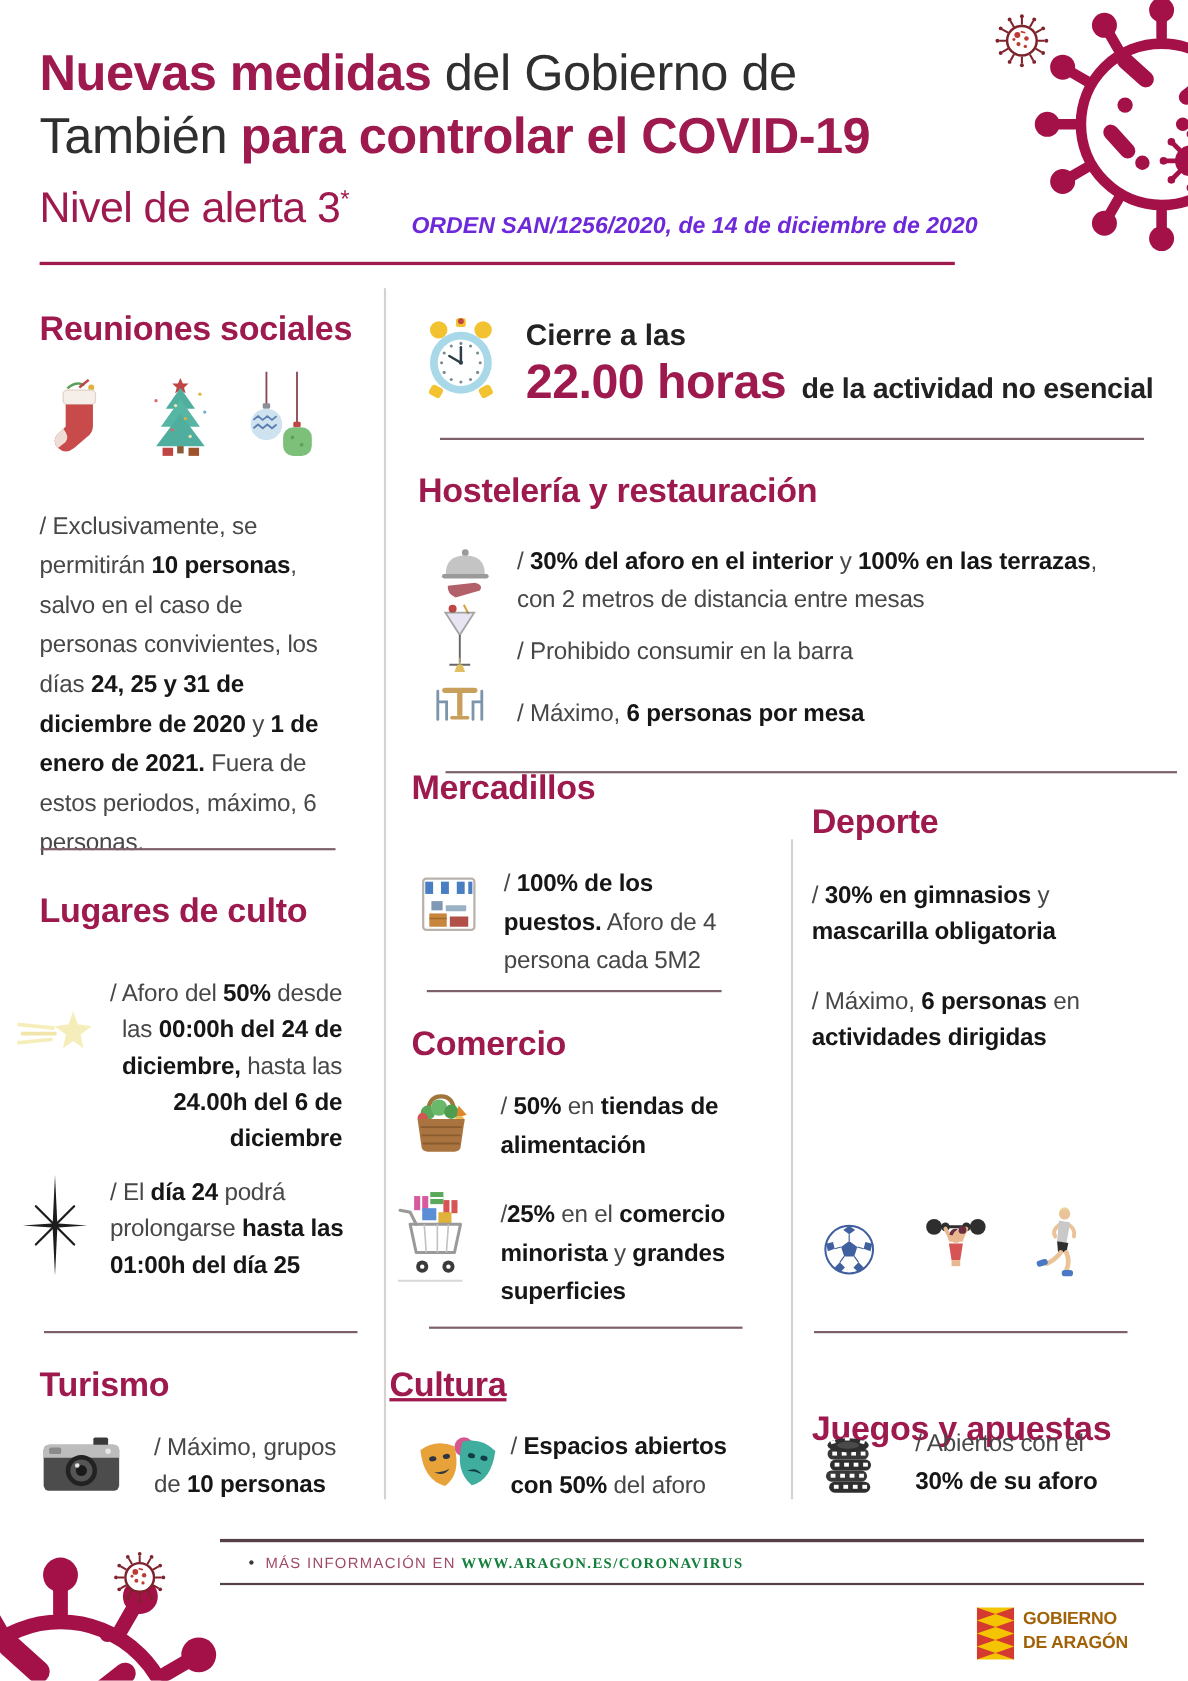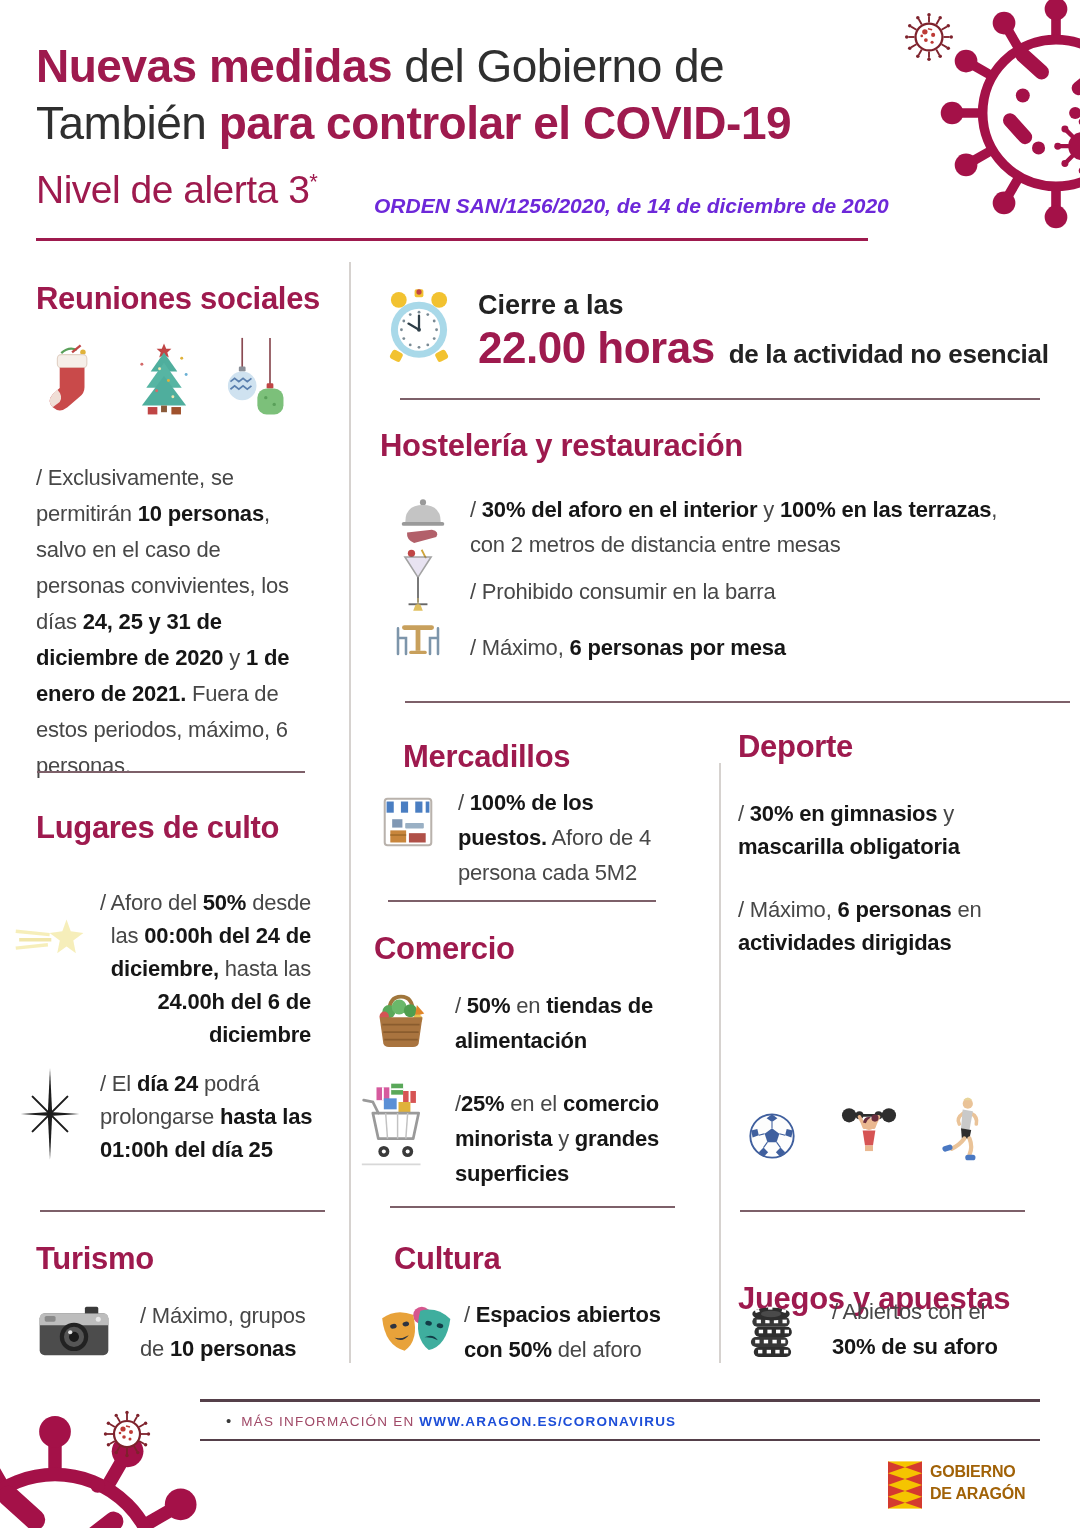--- a/index.html
+++ b/index.html
@@ -4,21 +4,21 @@
 <style>
   * { box-sizing: border-box; margin: 0; padding: 0; }
   :root{
     --accent:#9e1a4e; --virus:#a41148; --body-text:#474747; --bold-text:#161616;
     --divider:#7d6069; --column-line:#d6d2cf; --footer-line:#55404a;
     --clock-blue:#a9d9e9; --bell-yellow:#f2c230;
   }
   html,body{ background:#ffffff; }
   .page{
     position:relative; width:1080px; height:1528px; background:#ffffff;
-    overflow:hidden; font-family:"Liberation Sans","DejaVu Sans",sans-serif;
+    overflow:hidden; font-family:"Liberation Sans","DejaVu Sans",sans-serif;border-radius:11px;
   }
   .abs{ position:absolute; }
   .b{ font-weight:bold; color:var(--bold-text); }
   .title-line{ font-size:46px; line-height:57px; color:#2f2f2f; letter-spacing:-0.5px; white-space:nowrap; }
   .title-line .b{ color:var(--accent); }
   .alert-level{ font-size:39px; color:var(--accent); letter-spacing:-0.5px; }
   .alert-level sup{ font-size:22px; }
   .orden{ font-size:21px; font-style:italic; font-weight:bold; color:#6d28d9; }
   .sec-title{ font-size:31px; font-weight:bold; color:var(--accent); letter-spacing:-0.3px; white-space:nowrap; }
   .body-text{ font-size:22px; line-height:35px; color:var(--body-text); letter-spacing:-0.2px; }
@@ -27,21 +27,21 @@
   .hline{ position:absolute; height:2px; background:var(--divider); }
   .vline{ position:absolute; width:2px; background:var(--column-line); }
   .title-rule{ position:absolute; height:3px; background:var(--accent); }
   .virus{ color:var(--virus); }
   .closure-line1{ font-size:27px; font-weight:bold; color:#222222; }
   .closure-row{ display:flex; align-items:baseline; gap:14px; margin-top:2px; }
   .closure-time{ font-size:44px; font-weight:bold; color:var(--accent); letter-spacing:-0.5px; }
   .closure-tail{ font-size:26px; font-weight:bold; color:#222222; letter-spacing:-0.3px; }
   .footer-info{ font-size:13.5px; letter-spacing:1.2px; color:#a14a68; white-space:nowrap; }
   .footer-info .bullet{ color:#3a3a3a; margin-right:10px; font-size:15px; letter-spacing:0; }
-  .footer-info .url{ font-weight:bold; color:#1d4ed8; }
+  .footer-info .url{ font-weight:bold; color:#15803d;font-family:Liberation Serif, serif; }
   .logo-text{ font-size:16px; line-height:22px; font-weight:bold; color:#a16207; letter-spacing:-0.2px; }
 </style>
 </head>
 <body>
 
 <svg width="0" height="0" style="position:absolute" aria-hidden="true">
   <defs>
     <g id="sym-big-virus" stroke-linecap="round">
       <line x1="240" y1="150" x2="264" y2="150" stroke="currentColor" stroke-width="11"></line>
         <circle cx="269" cy="150" r="13" fill="currentColor"></circle>
@@ -303,21 +303,21 @@
     <rect x="19" y="68" width="22" height="4" rx="2" fill="#c8a05c"></rect>
     <g stroke="#7d95aa" stroke-width="3.2" fill="none" stroke-linecap="round">
       <path d="M5 40 L5 72 M5 52 L15 52 L15 72"></path>
       <path d="M55 40 L55 72 M55 52 L45 52 L45 72"></path>
     </g>
   </svg>
   <div class="abs body-text" style="left:470px; top:630px;"><span>/  Máximo, </span><span class="b">6 personas por mesa</span></div>
 
   <div class="hline" style="left:405px; top:701px; width:665px;"></div>
 
-  <div class="abs sec-title" style="left:374px; top:739px;margin-left:29px;">Mercadillos</div>
+  <div class="abs sec-title" style="left:374px; top:698px;">Mercadillos</div>
   <svg class="abs" style="left:382px; top:795px;" width="52" height="54" viewBox="0 0 54 58">
     <rect x="2" y="4" width="50" height="50" rx="3" fill="none" stroke="#b9b2ac" stroke-width="2.2"></rect>
     <rect x="4" y="7" width="46" height="12" fill="#ffffff"></rect>
     <rect x="4" y="7" width="7.7" height="12" fill="#4a7ec2"></rect>
       <rect x="19.4" y="7" width="7.7" height="12" fill="#4a7ec2"></rect>
     <rect x="34.8" y="7" width="7.7" height="12" fill="#4a7ec2"></rect>
       <rect x="46" y="7" width="4" height="12" fill="#4a7ec2"></rect>
     <rect x="10" y="26" width="11" height="9" fill="#8098b4"></rect>
     <rect x="24" y="30" width="20" height="6" rx="1" fill="#9ab0c4"></rect>
     <rect x="8" y="38" width="17" height="13" fill="#c8863c"></rect>
@@ -359,21 +359,21 @@
     <line x1="52" y1="36" x2="50" y2="64" stroke="#c2c2c2" stroke-width="1.6"></line>
     <circle cx="26" cy="78" r="6" fill="#3a3a3a"></circle>
       <circle cx="26" cy="78" r="2.2" fill="#ffffff"></circle>
     <circle cx="52" cy="78" r="6" fill="#3a3a3a"></circle>
       <circle cx="52" cy="78" r="2.2" fill="#ffffff"></circle>
     <line x1="2" y1="92" x2="66" y2="92" stroke="#d8d8d8" stroke-width="2"></line>
   </svg>
   <div class="abs body-text" style="left:455px; top:1086px;"><span>/</span><span class="b">25%</span><span> en el </span><span class="b">comercio</span><br><span class="b">minorista</span><span> y </span><span class="b">grandes</span><br><span class="b">superficies</span></div>
   <div class="hline" style="left:390px; top:1206px; width:285px;"></div>
 
-  <div class="abs sec-title" style="left:394px; top:1241px;">Cultura</div>
+  <div class="abs sec-title" style="left:354px; top:1241px;text-decoration:underline;">Cultura</div>
   <svg class="abs" style="left:378px; top:1296px;" width="76" height="64" viewBox="0 0 76 66">
     <circle cx="44" cy="20" r="9" fill="#d6568e"></circle>
     <g transform="rotate(-10 22 38)">
       <path d="M6 20 Q4 48 23 57 Q40 49 38 22 Q22 12 6 20 Z" fill="#e8a23a"></path>
       <ellipse cx="16" cy="30" rx="3.4" ry="2.4" fill="#2e3440"></ellipse>
       <ellipse cx="29" cy="30" rx="3.4" ry="2.4" fill="#2e3440"></ellipse>
       <path d="M15 42 Q22 49 30 42 Q22 45 15 42 Z" fill="#2e3440"></path>
     </g>
     <g transform="rotate(12 54 38)">
       <path d="M38 18 Q36 46 55 56 Q72 48 70 20 Q54 10 38 18 Z" fill="#3fae9e"></path>

